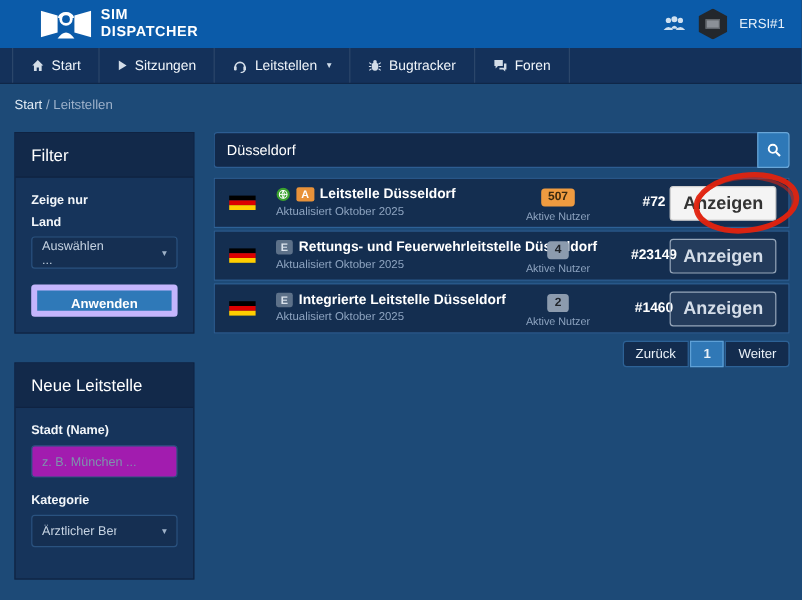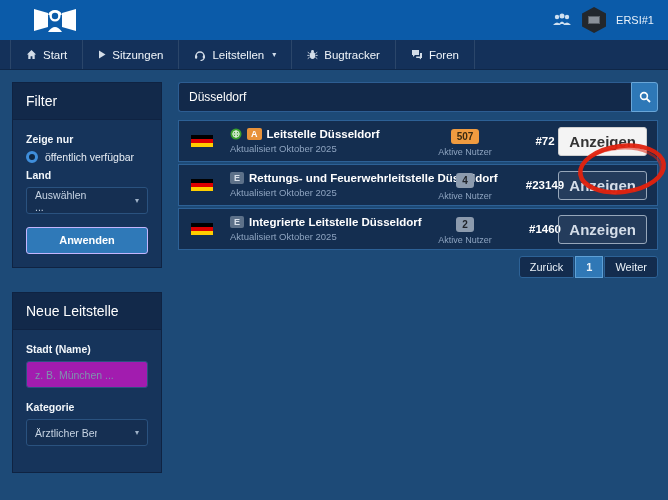--- a/index.html
+++ b/index.html
@@ -57,21 +57,21 @@
   .radio.checked { border:3.5px solid #3f8edb; background:#0e2744; }
   .radio.unchecked { background:#7e91a8; border:1px solid #6b7d93; }
   .select {
     height:27px; background:#152f52; border:1px solid #2a527f; border-radius:3px;
     display:flex; align-items:center; padding:0 8px; font-size:10.5px;
     color:#c6d3e2; justify-content:space-between; cursor:pointer; margin-bottom:13px;gap:36px;
   }
   .select .caret { color:#9fb2c8; }
   .btn-primary {
     display:block; width:100%; height:27px; background:#2f79b8;
-    border:1px solid #c4b5fd; border-radius:3px; color:#fff;
+    border:5px solid #c4b5fd; border-radius:3px; color:#fff;
     font-size:11px; font-weight:bold; text-align:center; line-height:25px; cursor:pointer;
   }
   .text-input {
     width:100%; height:27px; background:#a21caf; border:1px solid #2a527f;
     border-radius:3px; padding:0 8px; font-size:10.5px; color:#e8eef5;
     font-family:"Liberation Sans","DejaVu Sans",sans-serif; margin-bottom:13px;
   }
   .text-input::placeholder { color:#7e93ad; }
   .mt4 { margin-top:2px; }
   
@@ -133,20 +133,24 @@
 <div class="topbar">
   <div class="brand">
     <svg class="brand-icon" viewBox="0 0 42 28">
       <polygon points="0,3 14,7 14,21 0,25" fill="#fff"></polygon>
       <polygon points="42,3 28,7 28,21 42,25" fill="#fff"></polygon>
       <circle cx="21" cy="10" r="5.5" fill="#fff"></circle>
       <circle cx="21" cy="10" r="3.2" fill="#0b5ba9"></circle>
       <path d="M14 26 q7 -10 14 0 z" fill="#fff"></path>
       <path d="M15 9 a6.5 6.5 0 0 1 12 0" fill="none" stroke="#fff" stroke-width="2"></path>
     </svg>
+    <div class="brand-text">
+      <div>SIM</div>
+      <div>DISPATCHER</div>
+    </div>
   </div>
   <div class="topbar-right">
     <span class="group-icon">
       <svg width="20" height="14" viewBox="0 0 20 14">
         <circle cx="5" cy="4" r="2.2" fill="#cfe0f0"></circle>
         <circle cx="15" cy="4" r="2.2" fill="#cfe0f0"></circle>
         <circle cx="10" cy="3" r="2.5" fill="#cfe0f0"></circle>
         <path d="M1 12 q4 -5 8 0 z M7 11 q3 -5 6 0 z M11 12 q4 -5 8 0 z" fill="#cfe0f0"></path>
       </svg>
     </span>
@@ -191,33 +195,34 @@
   <div class="nav-item">
     <svg width="12" height="11" viewBox="0 0 12 11">
       <path d="M1 1 h7 v5 h-4 l-2 2 v-2 h-1 z" fill="#e8f0f8"></path>
       <path d="M9 4 h2 v5 h-1 v1.5 l-1.8 -1.5 h-3 v-1.5 h3.8 z" fill="#e8f0f8"></path>
     </svg>
     <span>Foren</span>
   </div>
 </div>
 
 <div class="content">
+  <div class="breadcrumb">
+    <span class="bc-link">Start</span>
+    <span class="bc-sep">/</span>
+    <span class="bc-current">Leitstellen</span>
+  </div>
 
   <div class="cols">
 
     <div class="sidebar">
 
       <div class="panel">
         <div class="panel-header">Filter</div>
         <div class="panel-body">
           <div class="field-label">Zeige nur</div>
-          <div class="radio-row">
-            <span class="radio checked"></span>
-            <span>öffentlich verfügbar</span>
-          </div>
           <div class="field-label mt4">Land</div>
           <div class="select">
             <span>Auswählen ...</span>
             <span class="caret">▾</span>
           </div>
           <button class="btn-primary">Anwenden</button>
         </div>
       </div>
 
       <div class="panel">

